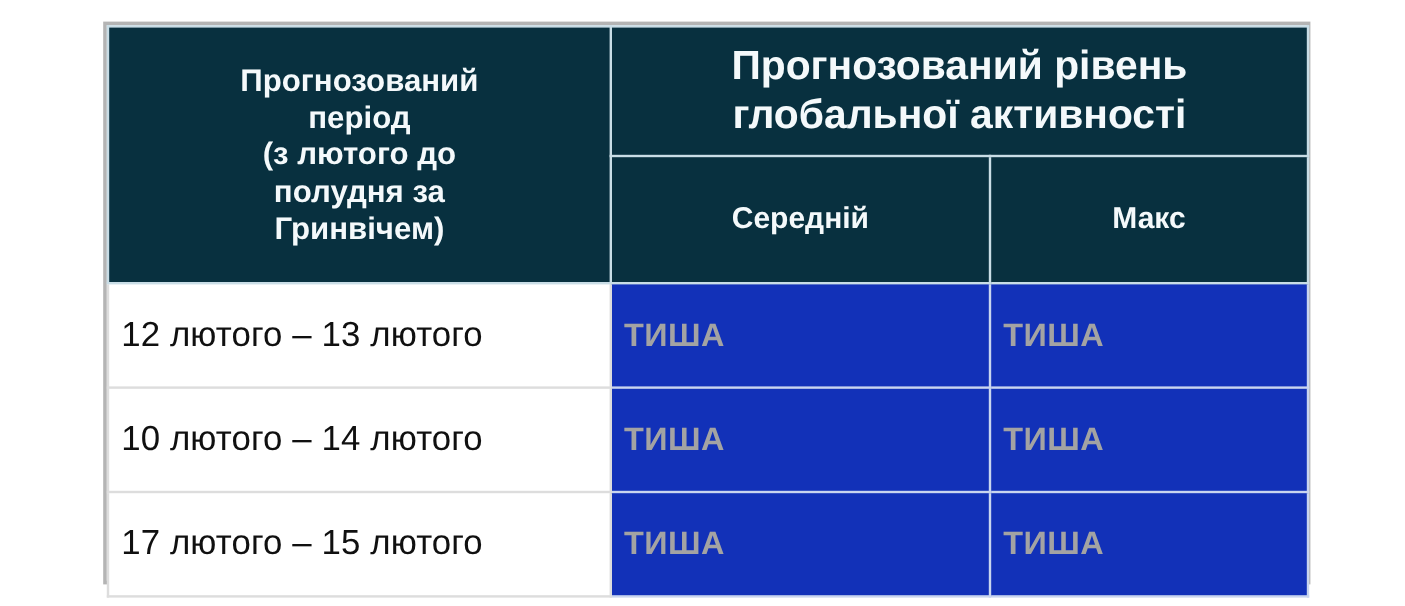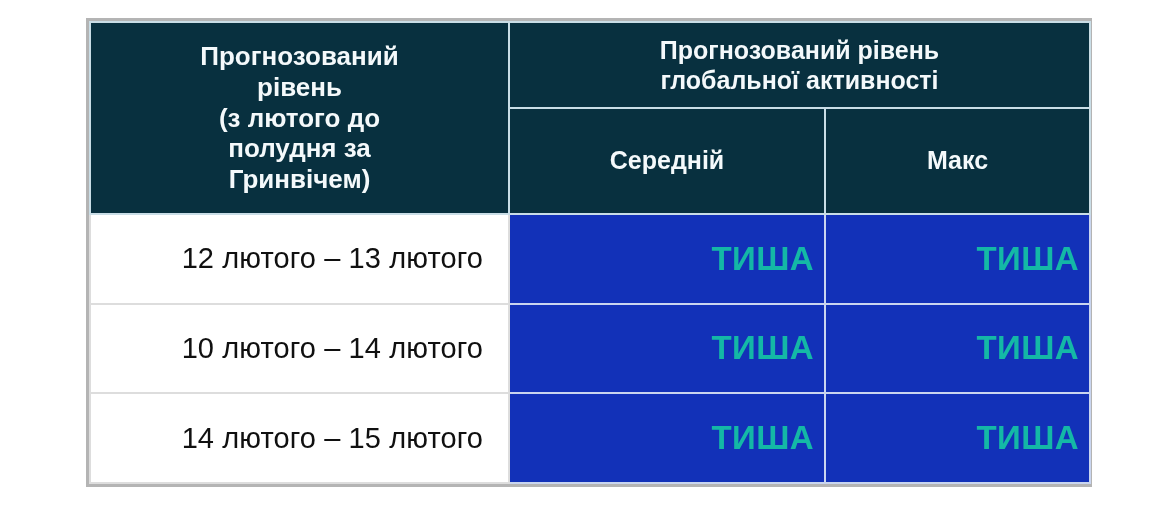--- a/index.html
+++ b/index.html
@@ -59,51 +59,51 @@
     line-height: 1.18;
   }
 
   th.hdr-period {
     font-size: 26px;
     padding: 10px 14px;
   }
   th.hdr-period .line { display: block; }
 
   th.hdr-activity {
-    font-size: 25px;
+    font-size: 34px;
     line-height: 1.2;
     padding: 12px 22px;
   }
   th.hdr-activity .line { display: block; }
 
   th.hdr-sub {
     font-size: 25px;
     height: 92px;
   }
 
   
   td.period-cell {
     background: #ffffff;
     color: #101010;
     font-size: 29px;
     font-weight: normal;
-    text-align: right;
+    text-align: left;
     vertical-align: middle;
     border: 2px solid #dddddd;
     height: 77px;
-    padding: 4px 25px;
+    padding: 4px 10px;
     letter-spacing: 0.1px;
   }
 
   td.level-cell {
     background: #1231b8;
-    color: #14b8a6;
-    font-size: 33px;
+    color: #a3a3a3;
+    font-size: 27px;
     font-weight: bold;
-    text-align: right;
+    text-align: left;
     vertical-align: middle;
     border: 2px solid #c9d5ef;
     height: 77px;
     padding: 4px 10px;
     letter-spacing: 0.4px;
   }
 </style>
 </head>
 <body>
 
@@ -114,21 +114,21 @@
       <colgroup>
         <col class="col-period">
         <col class="col-mean">
         <col class="col-max">
       </colgroup>
 
       <thead>
         <tr>
           <th class="hdr hdr-period" rowspan="2">
             <span class="line">Прогнозований</span>
-            <span class="line">рівень</span>
+            <span class="line">період</span>
             <span class="line">(з лютого до</span>
             <span class="line">полудня за</span>
             <span class="line">Гринвічем)</span>
           </th>
           <th class="hdr hdr-activity" colspan="2">
             <span class="line">Прогнозований рівень</span>
             <span class="line">глобальної активності</span>
           </th>
         </tr>
         <tr>
@@ -142,21 +142,21 @@
           <td class="period-cell">12 лютого – 13 лютого</td>
           <td class="level-cell">ТИША</td>
           <td class="level-cell">ТИША</td>
         </tr>
         <tr>
           <td class="period-cell">10 лютого – 14 лютого</td>
           <td class="level-cell">ТИША</td>
           <td class="level-cell">ТИША</td>
         </tr>
         <tr>
-          <td class="period-cell">14 лютого – 15 лютого</td>
+          <td class="period-cell">17 лютого – 15 лютого</td>
           <td class="level-cell">ТИША</td>
           <td class="level-cell">ТИША</td>
         </tr>
       </tbody>
     </table>
   </div>
 
 </div>
 
 </body></html>

